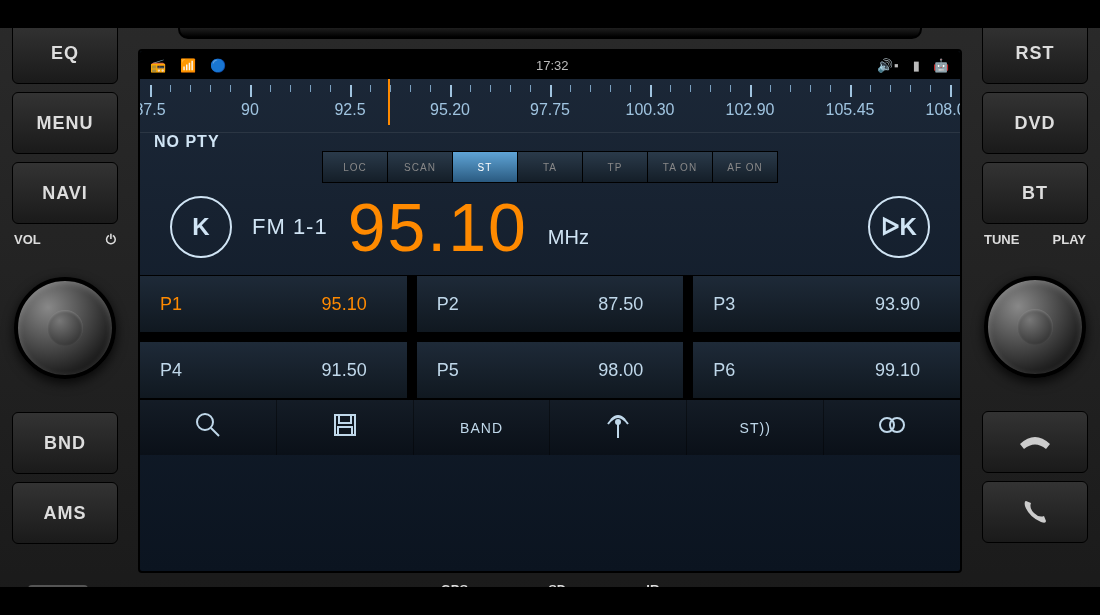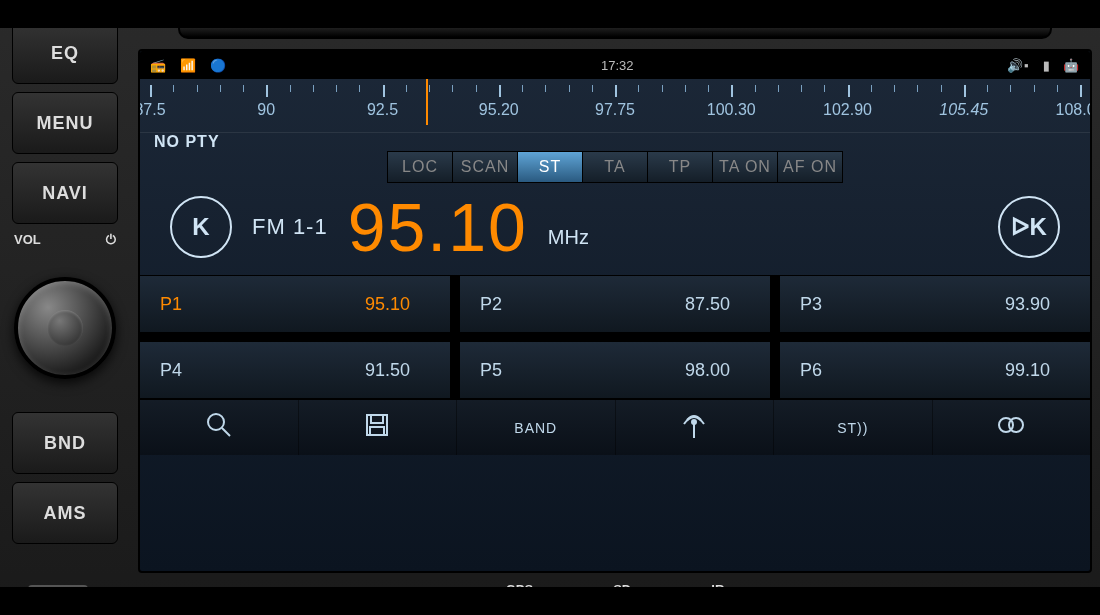--- a/index.html
+++ b/index.html
@@ -158,21 +158,21 @@
     display: flex;
     gap: 1px;
     background: #000;
     padding: 1px;
   }
   .mode-btn {
     width: 64px;
     height: 30px;
     background: linear-gradient(180deg, #2a3a4a, #141e28);
     color: #888;
-    font-size: 16px;
+    font-size: 10px;
     display: flex;
     align-items: center;
     justify-content: center;
     letter-spacing: 1px;
     text-align: center;
   }
   .mode-btn.active {
     background: linear-gradient(180deg, #5fa4d6, #2a5a80);
     color: #fff;
   }
@@ -370,21 +370,21 @@
             <div class="tick minor" style="left: 67.5%;"></div>
             <div class="tick minor" style="left: 70%;"></div>
             <div class="tick minor" style="left: 72.5%;"></div>
             <div class="tick major" style="left: 75%;"></div>
             <div class="tick-label" style="left: 75%;">102.90</div>
             <div class="tick minor" style="left: 77.5%;"></div>
             <div class="tick minor" style="left: 80%;"></div>
             <div class="tick minor" style="left: 82.5%;"></div>
             <div class="tick minor" style="left: 85%;"></div>
             <div class="tick major" style="left: 87.5%;"></div>
-            <div class="tick-label" style="left: 87.5%; font-style: italic;">105.45</div>
+            <div class="tick-label" style="left: 87.5%;">105.45</div>
             <div class="tick minor" style="left: 90%;"></div>
             <div class="tick minor" style="left: 92.5%;"></div>
             <div class="tick minor" style="left: 95%;"></div>
             <div class="tick minor" style="left: 97.5%;"></div>
             <div class="tick major" style="left: 100%;"></div>
             <div class="tick-label" style="left: 100%;">108.00</div>
           </div>
         <div class="needle" id="needle" style="left: calc(29% + 10px);"></div>
       </div>
 
@@ -474,20 +474,43 @@
 
     </div>
 
     <div class="bottom-bezel">
       <span>GPS</span>
       <span>SD</span>
       <span>IR</span>
     </div>
   </div>
 
+  <div class="right-panel">
+    <div style="height:18px"></div>
+    <div class="side-btn">RST</div>
+    <div class="side-btn">DVD</div>
+    <div class="side-btn">BT</div>
+    <div class="side-lbl">
+      <span>TUNE</span>
+        <span>PLAY</span>
+    </div>
+    <div class="knob-wrap">
+      <div class="knob"></div>
+    </div>
+    <div class="side-btn">
+      <svg width="36" height="20" viewBox="0 0 36 20">
+          <path d="M3 12 Q18 -2 33 12 L29 17 Q18 8 7 17 Z" fill="#ccc"></path>
+        </svg>
+    </div>
+    <div class="side-btn">
+      <svg width="30" height="30" viewBox="0 0 30 30">
+          <path d="M6 4 Q4 4 5 9 Q9 20 21 25 Q26 27 26 24 L24 19 Q19 21 14 16 Q9 11 11 6 Z" fill="#ccc"></path>
+        </svg>
+    </div>
+  </div>
 
   <div class="usb-port">
     <span>⊟</span>
       <span>USB</span>
   </div>
 
 </div>
 
 <div class="letterbox-top"></div>
 <div class="letterbox-bot"></div>

